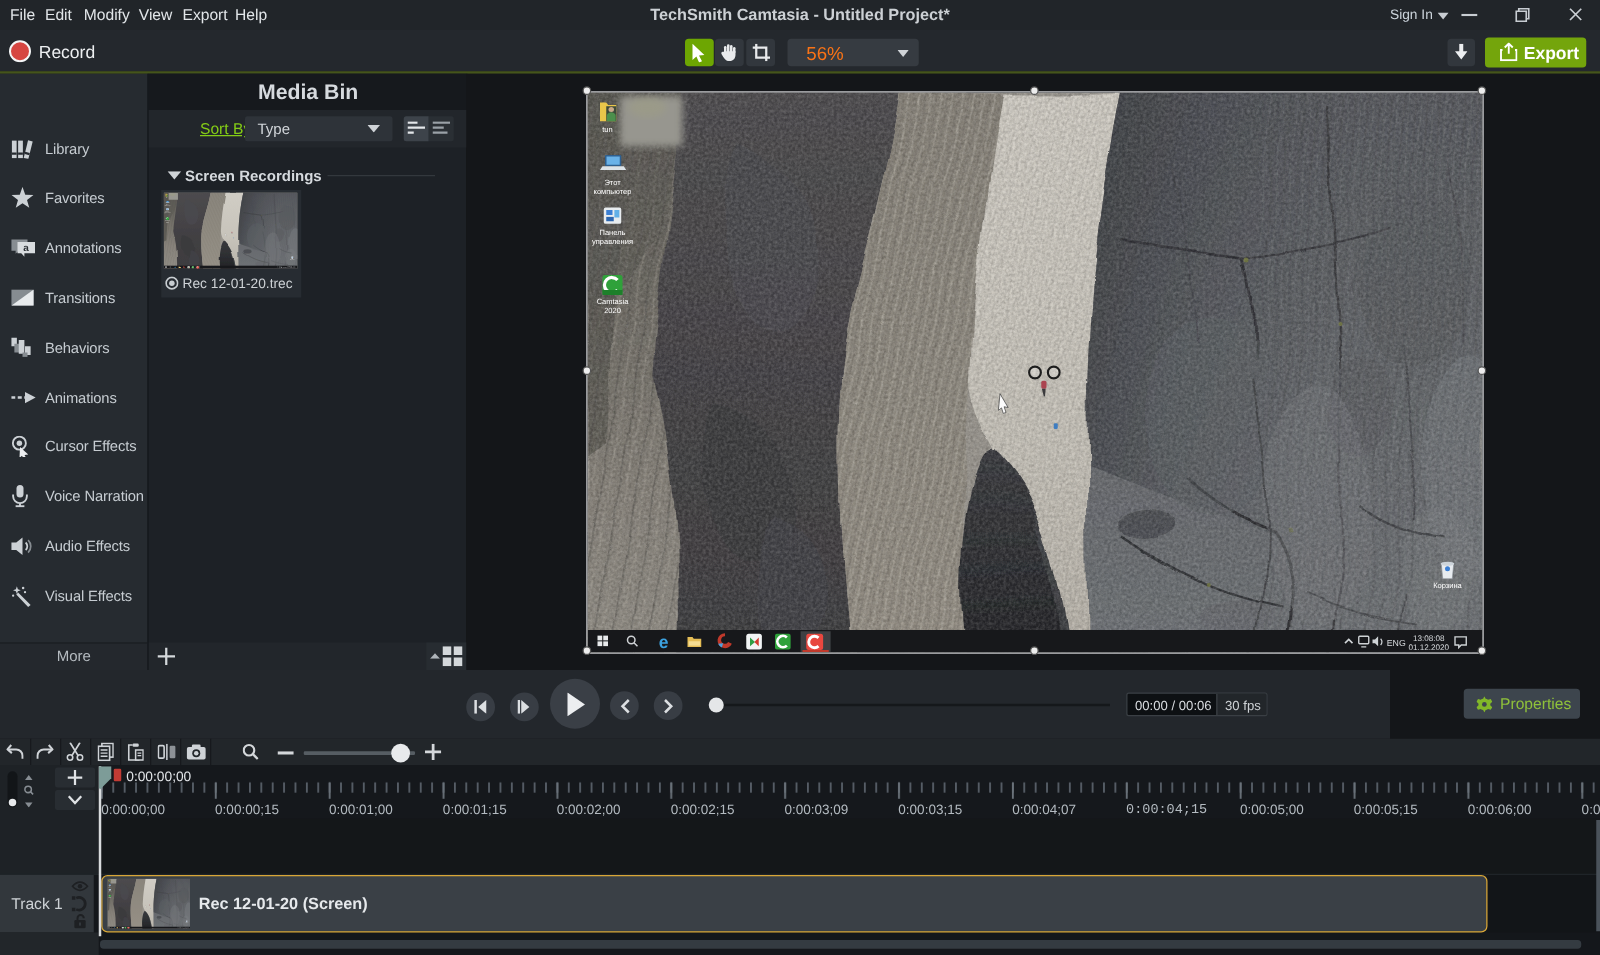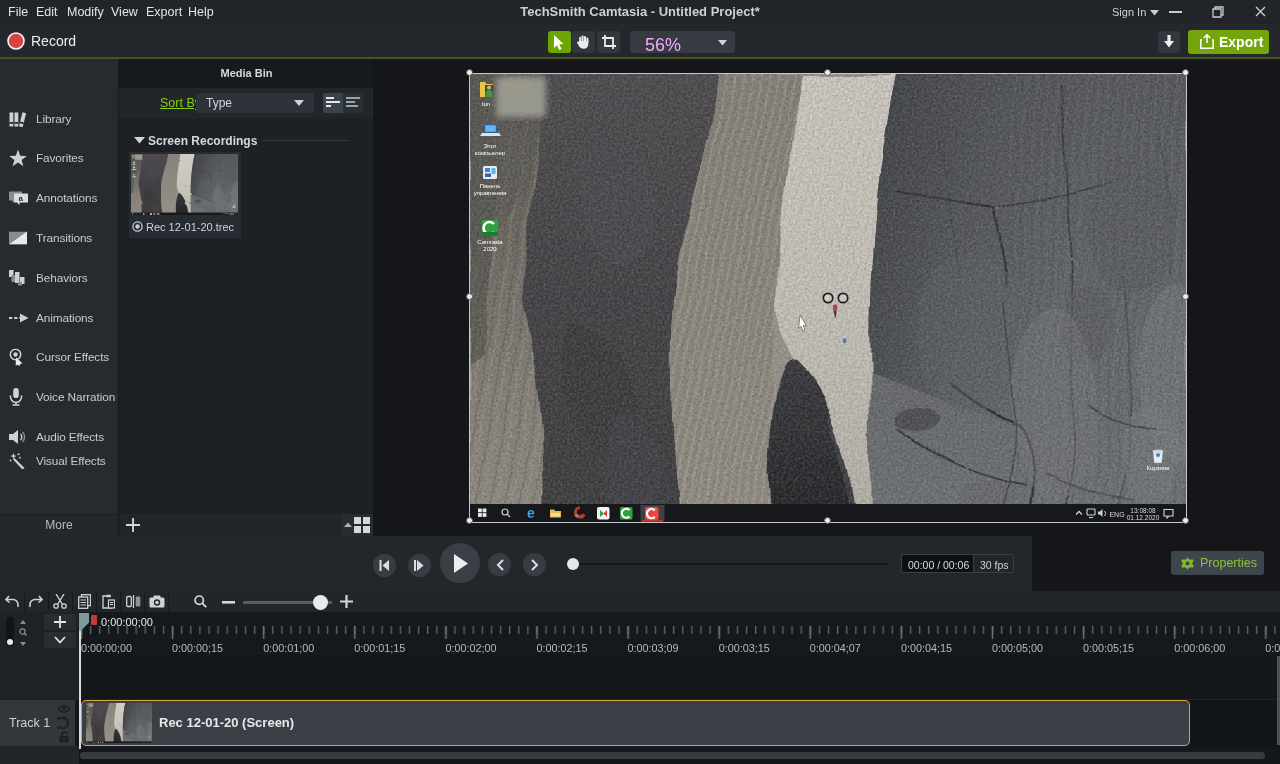--- a/index.html
+++ b/index.html
@@ -15,29 +15,29 @@
   #greenline { position:absolute; left:0; top:57px; width:1280px; height:2px; background:#45551b; }
   .toolbtn { position:absolute; top:6.5px; width:23px; height:22px; border-radius:3px; background:#32373d; }
   
   #sidebar { position:absolute; left:0; top:59px; width:118px; height:455px; background:#262b30; overflow:hidden; }
   .sideitem { position:absolute; left:0; width:118px; height:39.8px; }
   .sideitem .lbl { position:absolute; left:36px; top:50%; transform:translateY(-50%); font-size:11.8px; color:#c6ccd1; white-space:nowrap; letter-spacing:-0.1px; }
   .sideitem svg { position:absolute; left:9px; top:50%; transform:translateY(-50%); }
   #moresidebar { position:absolute; left:0; top:514px; width:118px; height:22px; background:#24282d; border-top:1px solid #1b1f23; color:#b5bbc0; font-size:12px; text-align:center; line-height:21px; }
   
   #mediabin { position:absolute; left:118px; top:59px; width:255px; height:477px; background:#1d2126; border-left:1px solid #15181c; }
-  #mbheader { position:absolute; left:0; top:0; width:255px; height:29px; background:#16191d; color:#d6dade; font-weight:bold; font-size:11px; text-align:center; line-height:29px; }
+  #mbheader { position:absolute; left:0; top:0; width:255px; height:29px; background:#16191d; color:#d6dade; font-weight:bold; font-size:17px; text-align:center; line-height:29px; }
   #mbsort { position:absolute; left:0; top:29px; width:255px; height:30px; background:#22262b; }
   #mbbottom { position:absolute; left:0; top:455px; width:255px; height:22px; background:#22262b; }
   
   #canvas { position:absolute; left:373px; top:59px; width:907px; height:477px; background:#141619; }
   #video { position:absolute; left:97px; top:14.5px; width:716px; height:448px; }
   .handle { position:absolute; width:7px; height:7px; border-radius:50%; background:#ededed; border:1px solid #555; }
   
-  #playbar { position:absolute; left:0; top:536px; width:1032px; height:55px; background:#23272c; }
+  #playbar { position:absolute; left:0; top:536px; width:1112px; height:55px; background:#23272c; }
   .pbtn { position:absolute; border-radius:50%; background:#383d44; display:flex; align-items:center; justify-content:center; }
   
   #tltoolbar { position:absolute; left:0; top:591px; width:1280px; height:21px; background:#22262a; }
   .tsep { position:absolute; top:0; width:1px; height:21px; background:#17191d; }
   
   #timeline { position:absolute; left:0; top:612px; width:1280px; height:152px; background:#14171b; }
   #tlgutter { position:absolute; left:0; top:0; width:79px; height:88px; background:#1e2226; }
   #tlgutterbot { position:absolute; left:0; top:134px; width:79px; height:18px; background:#22262a; }
   #ruler { position:absolute; left:79px; top:0; width:1201px; height:43px; background:#15181c; }
   .rlabel { position:absolute; top:29.5px; font-size:10.8px; color:#b4bbc1; white-space:nowrap; }
@@ -291,21 +291,21 @@
         <path d="M12.4,7.5 V4.6"></path>
       </g>
       <path d="M4.2,7 H13.4 V9.8 C13.4,12.8 11.5,14.8 8.8,14.8 C6.5,14.8 5,13.8 3.6,11.5 L2.2,9.1 C1.6,8 2.8,6.9 3.8,7.6 Z" fill="#e8eaec"></path>
     </svg>
   <div class="toolbtn" style="left:597px;"></div>
   <svg class="abs" style="left:602px;top:11px;" width="14" height="14" viewBox="0 0 14 14">
       <path d="M3,0 V11 H14 M0,3 H11 V14" fill="none" stroke="#e8eaec" stroke-width="1.8"></path>
     </svg>
 
   <div class="abs" style="left:630px;top:6.5px;width:105px;height:22px;background:#363b41;border-radius:3px;"></div>
-  <span class="abs" style="left:645px;top:11px;font-size:18px;color:#f0abfc;">56%</span>
+  <span class="abs" style="left:645px;top:11px;font-size:15px;color:#f97316;">56%</span>
   <svg class="abs" style="left:718px;top:16px;" width="9" height="5.5">
       <path d="M0,0 L9,0 L4.5,5.5 Z" fill="#d0d4d8"></path>
     </svg>
 
   <div class="abs" style="left:1158px;top:6.5px;width:22px;height:22px;background:#32373d;border-radius:3px;"></div>
   <svg class="abs" style="left:1164px;top:11px;" width="10" height="13" viewBox="0 0 10 13">
       <path d="M3.4,0 H6.6 V6 H10 L5,12.5 L0,6 H3.4 Z" fill="#eceef0"></path>
     </svg>
   <div class="abs" style="left:1188px;top:5.5px;width:81px;height:24px;background:#74a50c;border-radius:3px;"></div>
   <svg class="abs" style="left:1200px;top:10px;" width="14" height="15" viewBox="0 0 14 15">
@@ -385,21 +385,21 @@
     <span class="lbl">Voice Narration</span>
   </div>
   <div class="sideitem" style="top:358.2px;">
     <svg width="18" height="15" viewBox="0 0 18 15">
         <path d="M0,4.5 H4 L9,0.5 V14.5 L4,10.5 H0 Z" fill="#ccd1d5"></path>
         <path d="M11.5,4.5 a4,4 0 0 1 0,6" fill="none" stroke="#ccd1d5" stroke-width="1.4"></path>
         <path d="M13.5,2.5 a7,7 0 0 1 0,10" fill="none" stroke="#868c91" stroke-width="1.4"></path>
       </svg>
     <span class="lbl">Audio Effects</span>
   </div>
-  <div class="sideitem" style="top:382px;padding-left:29px;">
+  <div class="sideitem" style="top:398px;padding-left:29px;">
     <svg width="17" height="17" viewBox="0 0 17 17">
         <path d="M5.5,5.5 L15.5,15.5 L13.5,17 L4,7 Z" fill="#ccd1d5"></path>
         <path d="M4.5,0.5 L5.3,2.8 L7.6,3.6 L5.3,4.4 L4.5,6.7 L3.7,4.4 L1.4,3.6 L3.7,2.8 Z" fill="#ccd1d5"></path>
         <circle cx="9.5" cy="1.8" r="1" fill="#ccd1d5"></circle>
         <circle cx="11" cy="5.2" r="0.9" fill="#ccd1d5"></circle>
         <circle cx="1.5" cy="8" r="0.9" fill="#ccd1d5"></circle>
       </svg>
     <span class="lbl">Visual Effects</span>
   </div>
 </div>
@@ -620,21 +620,21 @@
     </svg>
     <span class="rlabel" style="left:2.0px;">0:00:00;00</span>
     <span class="rlabel" style="left:93.1px;">0:00:00;15</span>
     <span class="rlabel" style="left:184.2px;text-align:center;">0:00:01;00</span>
     <span class="rlabel" style="left:275.3px;">0:00:01;15</span>
     <span class="rlabel" style="left:366.4px;">0:00:02;00</span>
     <span class="rlabel" style="left:457.5px;">0:00:02;15</span>
     <span class="rlabel" style="left:548.6px;">0:00:03;09</span>
     <span class="rlabel" style="left:639.7px;">0:00:03;15</span>
     <span class="rlabel" style="left:730.8px;">0:00:04;07</span>
-    <span class="rlabel" style="left:821.9px;">0:00:04;15</span>
+    <span class="rlabel" style="left:821.9px;font-family:Liberation Mono, monospace;">0:00:04;15</span>
     <span class="rlabel" style="left:913.0px;">0:00:05;00</span>
     <span class="rlabel" style="left:1004.1px;">0:00:05;15</span>
     <span class="rlabel" style="left:1095.2px;">0:00:06;00</span>
     <span class="rlabel" style="left:1186.3px;">0:00:06;15</span>
   </div>
   <div class="abs" style="left:79px;top:43px;width:1201px;height:45px;background:#141719;"></div>
   <div class="abs" style="left:0px;top:87px;width:1280px;height:1px;background:#1f2428;"></div>
   <div class="abs" style="left:1190px;top:88px;width:90px;height:46px;background:#121518;"></div>
 
   <svg class="abs" style="left:79px;top:1px;z-index:6;" width="11" height="19">

